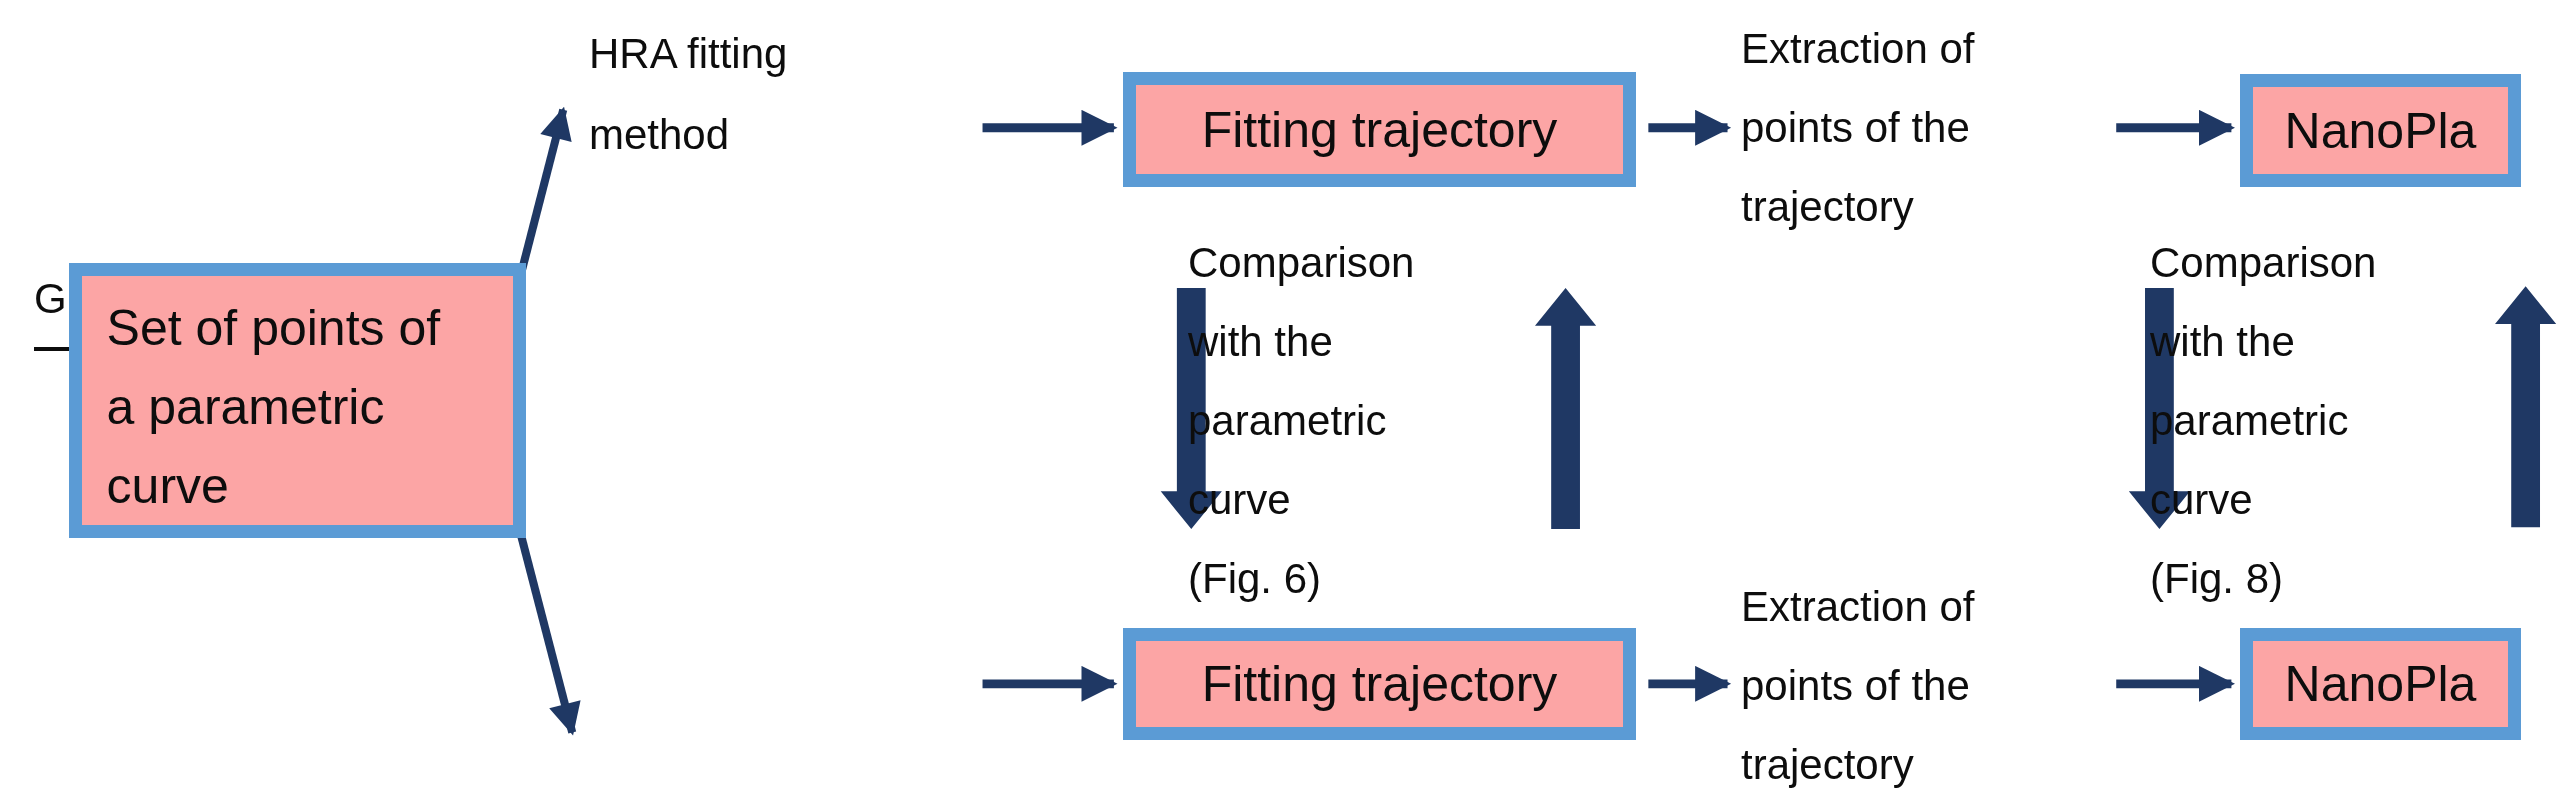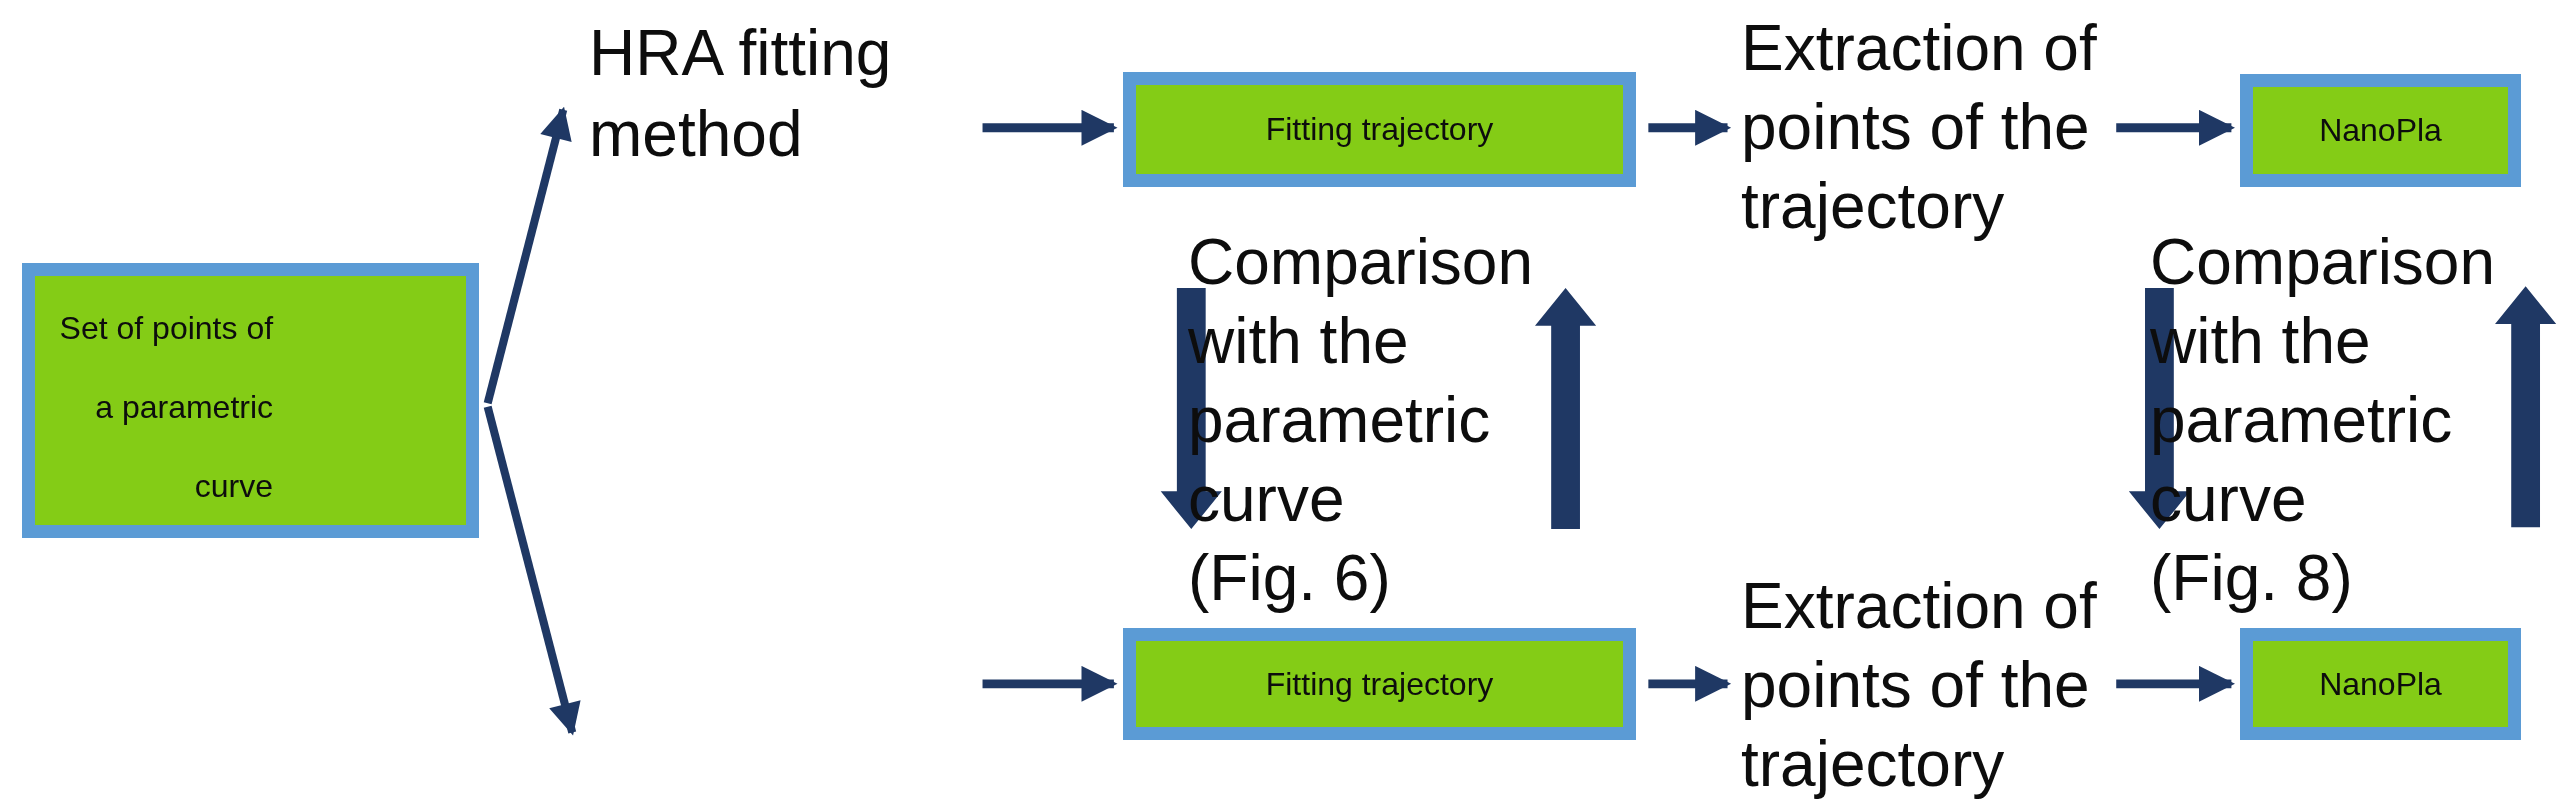--- a/index.html
+++ b/index.html
@@ -7,50 +7,51 @@
     position: relative;
     width: 2576px;
     height: 809px;
     background: var(--bg, #ffffff);
     font-family: "Liberation Sans", "DejaVu Sans", sans-serif;
     color: var(--text, #0d0d0d);
     overflow: hidden;
   }
   .txt {
     position: absolute;
-    font-size: 64px;
+    font-size: 42px;
     line-height: 79px;
     white-space: pre-line;
     color: var(--text, #0d0d0d);
   }
   .txt.lh90 { line-height: 81px; }
   .center { text-align: left; }
   .underlined {
     display: inline-block;
     border-bottom: 4.5px solid var(--text, #0d0d0d);
     padding-bottom: 9px;
   }
   .box {
     position: absolute;
     border: 13.5px solid var(--box-border, #5B9BD5);
-    background: #84cc16;
+    background: #fca5a5;
     box-sizing: border-box;
     display: flex;
     align-items: center;
     justify-content: center;
-    font-size: 32px;
+    font-size: 50px;
     color: var(--text, #0d0d0d);
     white-space: pre-line;
   }
   .box.left-align {
     justify-content: flex-start;
     align-items: flex-start;
     padding: 12.6px 9px 0 25px;
     line-height: 79px;
-    text-align: right;
+    text-align: left;
+    margin-left: 47px;
   }
   #arrow-layer {
     position: absolute;
     left: 0; top: 0;
     width: 2576px; height: 809px;
     pointer-events: none;
   }
   .arrow-line {
     stroke: var(--arrow, #1F3864);
     fill: none;

